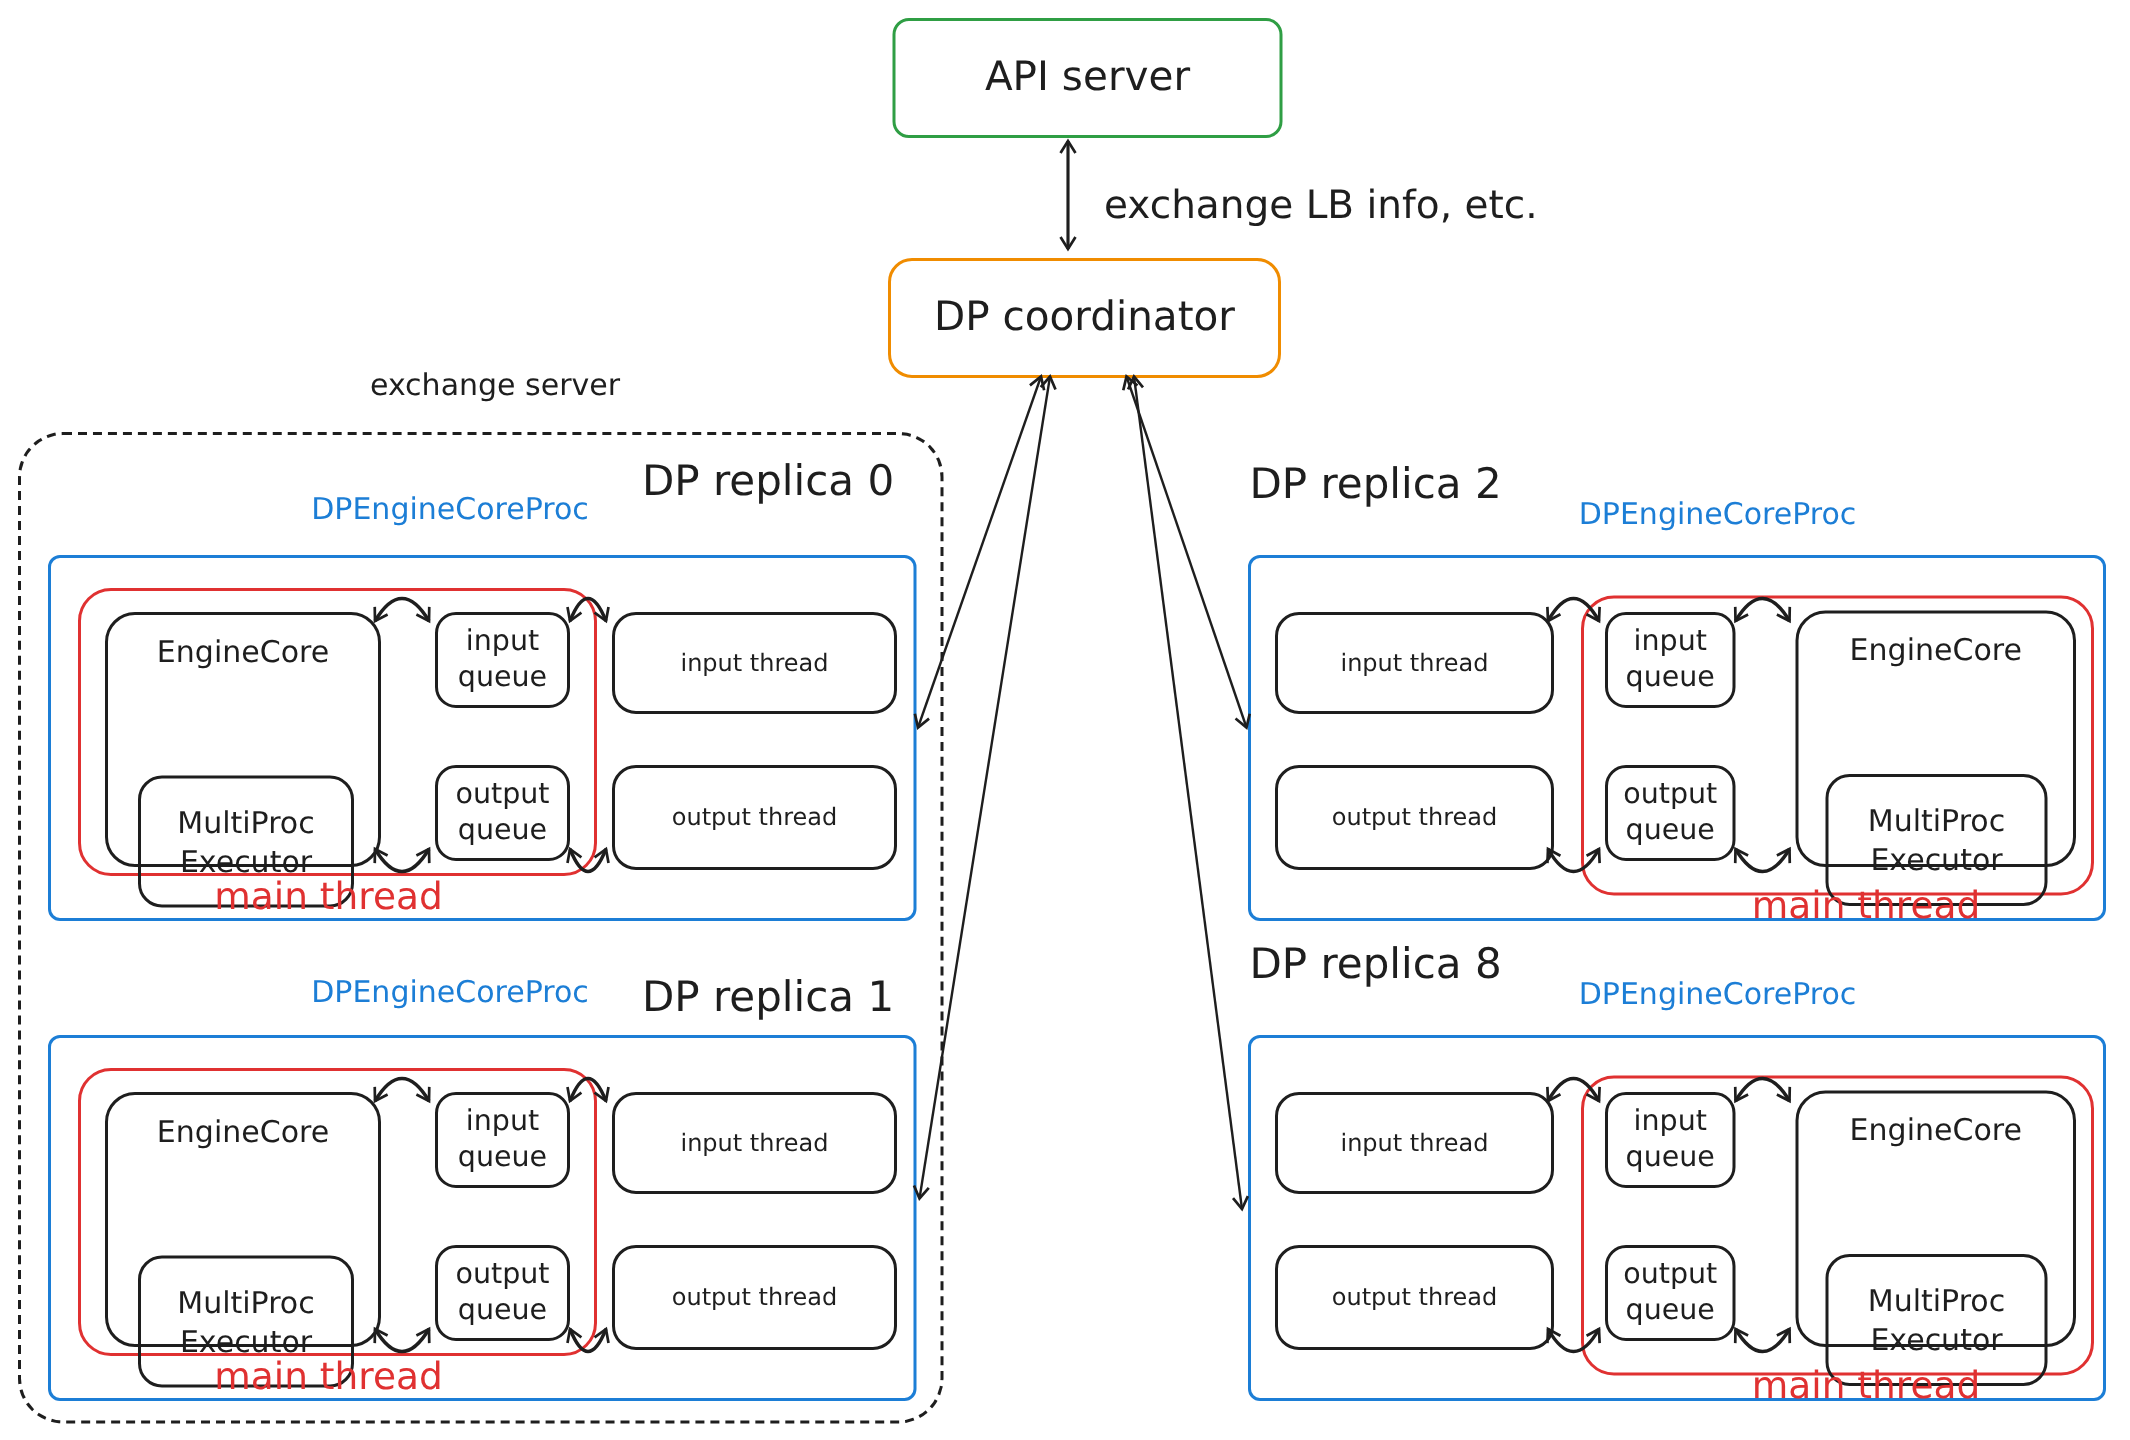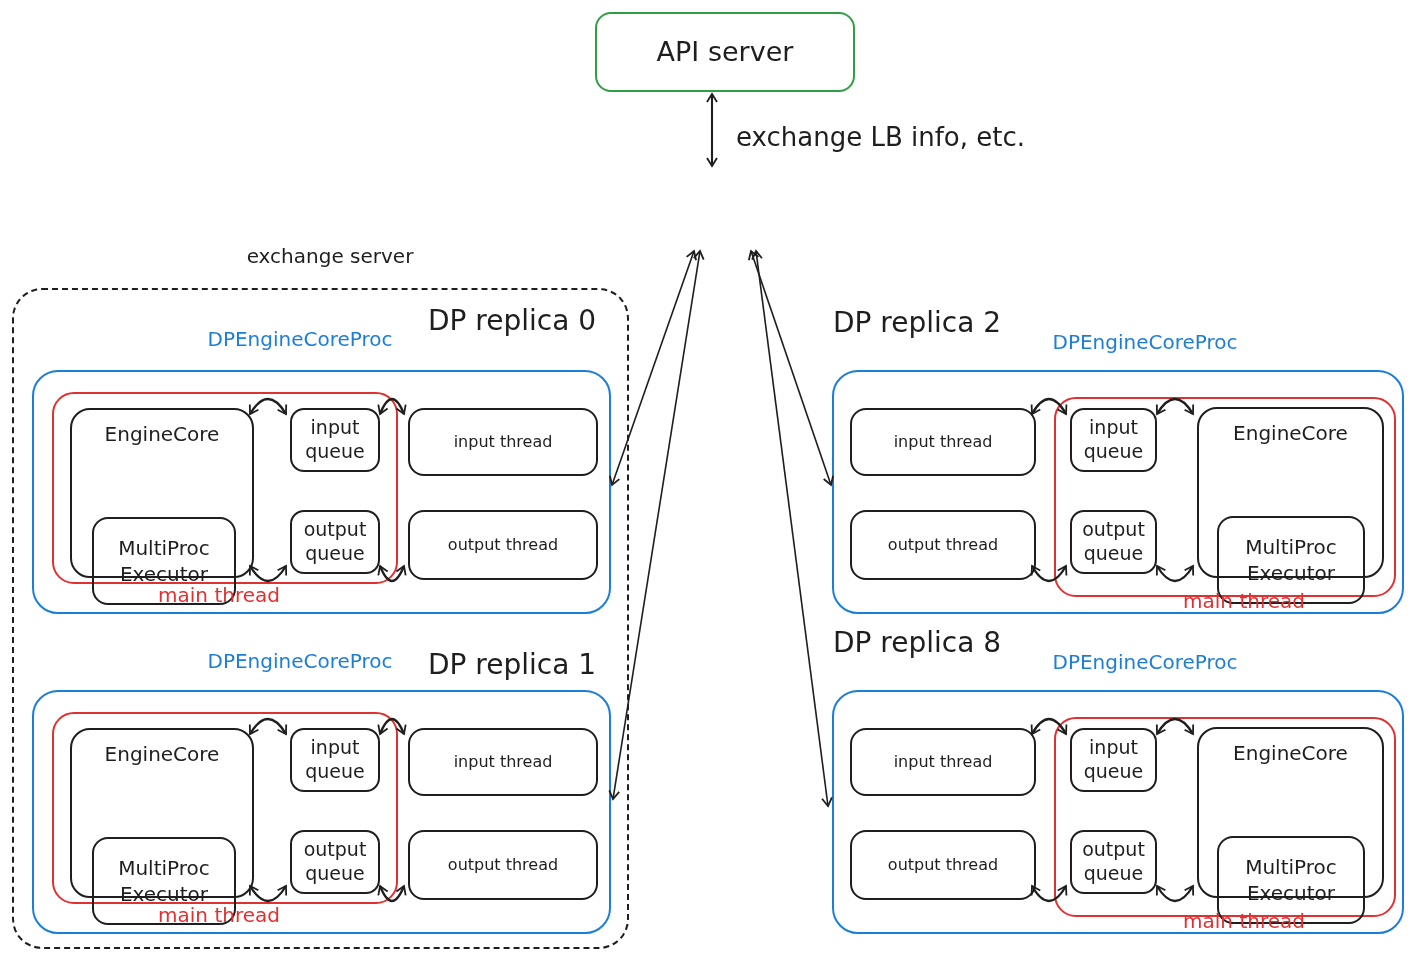--- a/index.html
+++ b/index.html
@@ -7,32 +7,32 @@
     position:relative;width:1420px;height:960px;background:#ffffff;
     font-family:"DejaVu Sans",sans-serif;color:#1e1e1e;overflow:hidden;
   }
   .abs{position:absolute;}
   .node{
     position:absolute;border:2.6px solid #1e1e1e;border-radius:16px;
     display:flex;align-items:center;justify-content:center;text-align:center;
     background:transparent;line-height:1.25;
   }
   
-  #api-server{left:595px;top:12px;width:256px;height:76px;border-color:#2f9e44;border-width:2.8px;font-size:27px;}
+  #api-server{left:595px;top:12px;width:256px;height:76px;border-color:#2f9e44;border-width:2.8px;font-size:27px;border-radius:11px;}
   #dp-coordinator{left:592px;top:172px;width:258px;height:76px;border-color:#f08c00;border-width:2.8px;font-size:27px;}
   #exchange-label{left:736px;top:122px;font-size:26px;white-space:nowrap;}
   #headless-label{left:225px;top:244px;width:210px;text-align:center;font-size:20px;}
   #headless-box{
     left:12px;top:288px;width:613px;height:657px;
     border:2.3px dashed #1e1e1e;border-radius:30px;
   }
   
   .replica{
     position:absolute;width:575px;height:240px;
-    border:2.6px solid #1c7ed6;border-radius:26px;background:transparent;
+    border:2.6px solid #1c7ed6;border-radius:8px;background:transparent;
   }
   #replica-0{left:32px;top:370px;}
   #replica-1{left:32px;top:690px;}
   #replica-2{left:832px;top:370px;width:568px;}
   #replica-3{left:832px;top:690px;width:568px;}
   .replica-title{position:absolute;font-size:28px;white-space:nowrap;}
   #title-r0{left:428px;top:304px;text-align:right;}
   #title-r1{left:428px;top:648px;}
   #title-r2{left:833px;top:306px;}
   #title-r3{left:833px;top:626px;}
@@ -41,21 +41,21 @@
   #proc-r1{left:200px;top:649px;}
   #proc-r2{left:1045px;top:330px;}
   #proc-r3{left:1045px;top:650px;}
   
   .red-box{position:absolute;border:2.6px solid #e03131;border-radius:22px;background:transparent;}
   .engine-core{border-radius:20px;}
   .ec-label{position:absolute;top:12px;left:0;width:100%;text-align:center;font-size:20px;}
   .executor{position:absolute;border:2.6px solid #1e1e1e;border-radius:16px;display:flex;align-items:center;justify-content:center;text-align:center;font-size:20px;line-height:1.3;padding:2px 8px;box-sizing:border-box;margin-top:45px;}
   .queue{font-size:19px;border-radius:14px;padding:0 4px;box-sizing:border-box;}
   .thread{font-size:16px;border-radius:16px;}
-  .main-thread-label{position:absolute;color:#e03131;font-size:20px;text-align:center;white-space:nowrap;}
+  .main-thread-label{position:absolute;color:#e03131;font-size:25px;text-align:center;white-space:nowrap;}
   
   .variant-left .red-box{left:18px;top:20px;width:342px;height:188px;}
   .variant-left .engine-core{left:36px;top:36px;width:180px;height:166px;}
   .variant-left .executor{left:20px;top:62px;width:144px;height:88px;}
   .variant-left .in-queue{left:256px;top:36px;width:90px;height:64px;}
   .variant-left .out-queue{left:256px;top:138px;width:90px;height:64px;}
   .variant-left .in-thread{left:374px;top:36px;width:186px;height:64px;}
   .variant-left .out-thread{left:374px;top:138px;width:186px;height:66px;}
   .variant-left .main-thread-label{left:85px;top:211px;width:200px;}
   
@@ -74,20 +74,23 @@
   .arc{stroke-width:2.3px;}
   .vline{stroke-width:2.1px;}
 </style>
 </head>
 <body>
 
 <div id="canvas">
 
   <div id="api-server" class="node">
     <span>API server</span>
+  </div>
+  <div id="dp-coordinator" class="node">
+    <span>DP coordinator</span>
   </div>
   <div id="exchange-label" class="abs">exchange LB info, etc.</div>
 
   <div id="headless-label" class="abs">exchange server</div>
   <div id="headless-box" class="abs"></div>
 
   <div id="title-r0" class="replica-title">DP replica 0</div>
   <div id="title-r1" class="replica-title">DP replica 1</div>
   <div id="title-r2" class="replica-title">DP replica 2</div>
   <div id="title-r3" class="replica-title">DP replica 8</div>

